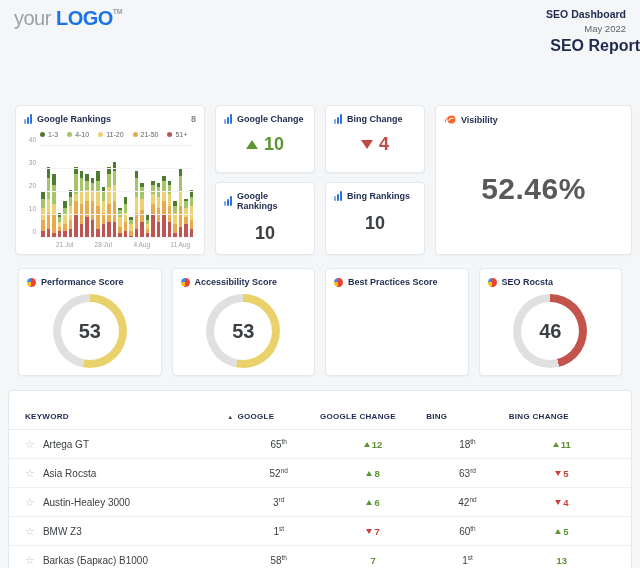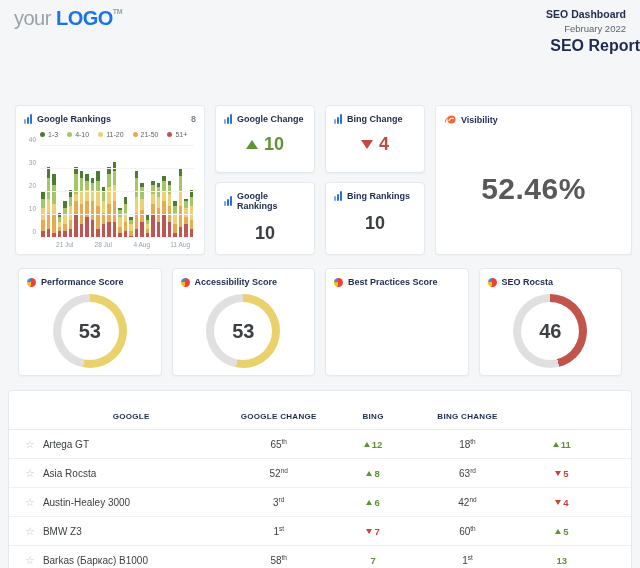--- a/index.html
+++ b/index.html
@@ -73,21 +73,21 @@
   .donut-in { position:absolute; inset:8px; background:#fff; border-radius:50%;
               display:flex; align-items:center; justify-content:center;
               font-size:20px; font-weight:700; color:#3c4043; }
 
   
   .table-card { margin:14px 8px 0 8px; background:#fff; border:1px solid #e4e9ee; border-bottom:none;
                 border-radius:4px 4px 0 0; padding-top:10px; }
   .t-summary { font-size:8px; color:#68707c; padding:0 16px; }
   .t-head { display:grid; grid-template-columns:36% 14% 18% 14% 18%; padding:11px 16px 8px 16px;
             border-bottom:1px solid #e7eaee; font-size:8px; font-weight:700; color:#1e2b4f; letter-spacing:.3px; }
-  .t-head .col { text-align:center; }
+  .t-head .col { }
   .t-head .col.kw { text-align:left; display:flex; justify-content:space-between; align-items:center; }
   .sort-caret { font-size:6px; color:#3c4043; margin-right:4px; }
   .t-row { display:grid; grid-template-columns:36% 14% 18% 14% 18%; align-items:center;
            padding:0 16px; height:29px; border-bottom:1px solid #eef1f4; font-size:10px; color:#3c4043; }
   .t-row .cell { text-align:center; }
   .kw-cell { display:flex; align-items:center; gap:8px; text-align:left; }
   .star { color:#c5cad1; font-size:11px; line-height:1; }
   sup.ord { font-size:6.5px; vertical-align:super; }
   .chg-cell { font-size:9.5px; font-weight:600; display:flex; align-items:center; justify-content:center; gap:2px; }
   .chg-cell.up { color:#5d9434; }
@@ -99,21 +99,21 @@
 </head>
 <body>
 
 <div class="topbar">
   <div class="logo">
     <span class="your">your</span>
     <span class="brand">LOGO</span><span class="tm">TM</span>
   </div>
   <div class="dash-info">
     <div class="dash-title">SEO Dashboard</div>
-    <div class="dash-date">February 2022</div>
+    <div class="dash-date">May 2022</div>
   </div>
 </div>
 <div class="page-title">SEO Report</div>
 
 <div class="row1">
 
   <div class="card chart-card">
     <div class="card-head">
       <span class="bars-icon">
           <i></i>
@@ -463,20 +463,24 @@
         <span class="card-title">SEO Rocsta</span>
       </div>
       <div class="donut" style="background: conic-gradient(rgb(194, 84, 76) 0deg, rgb(194, 84, 76) 46%, rgb(224, 224, 224) 46%, rgb(224, 224, 224) 100%);">
         <div class="donut-in">46</div>
       </div>
     </div>
   </div>
 
 <div class="table-card">
   <div class="t-head">
+    <div class="col kw">
+      <span>KEYWORD</span>
+      <span class="sort-caret">▲</span>
+    </div>
     <div class="col">GOOGLE</div>
     <div class="col">GOOGLE CHANGE</div>
     <div class="col">BING</div>
     <div class="col">BING CHANGE</div>
   </div>
   <div id="t-body">
       <div class="t-row">
         <div class="kw-cell">
           <span class="star">☆</span>
           <span>Artega GT</span>

